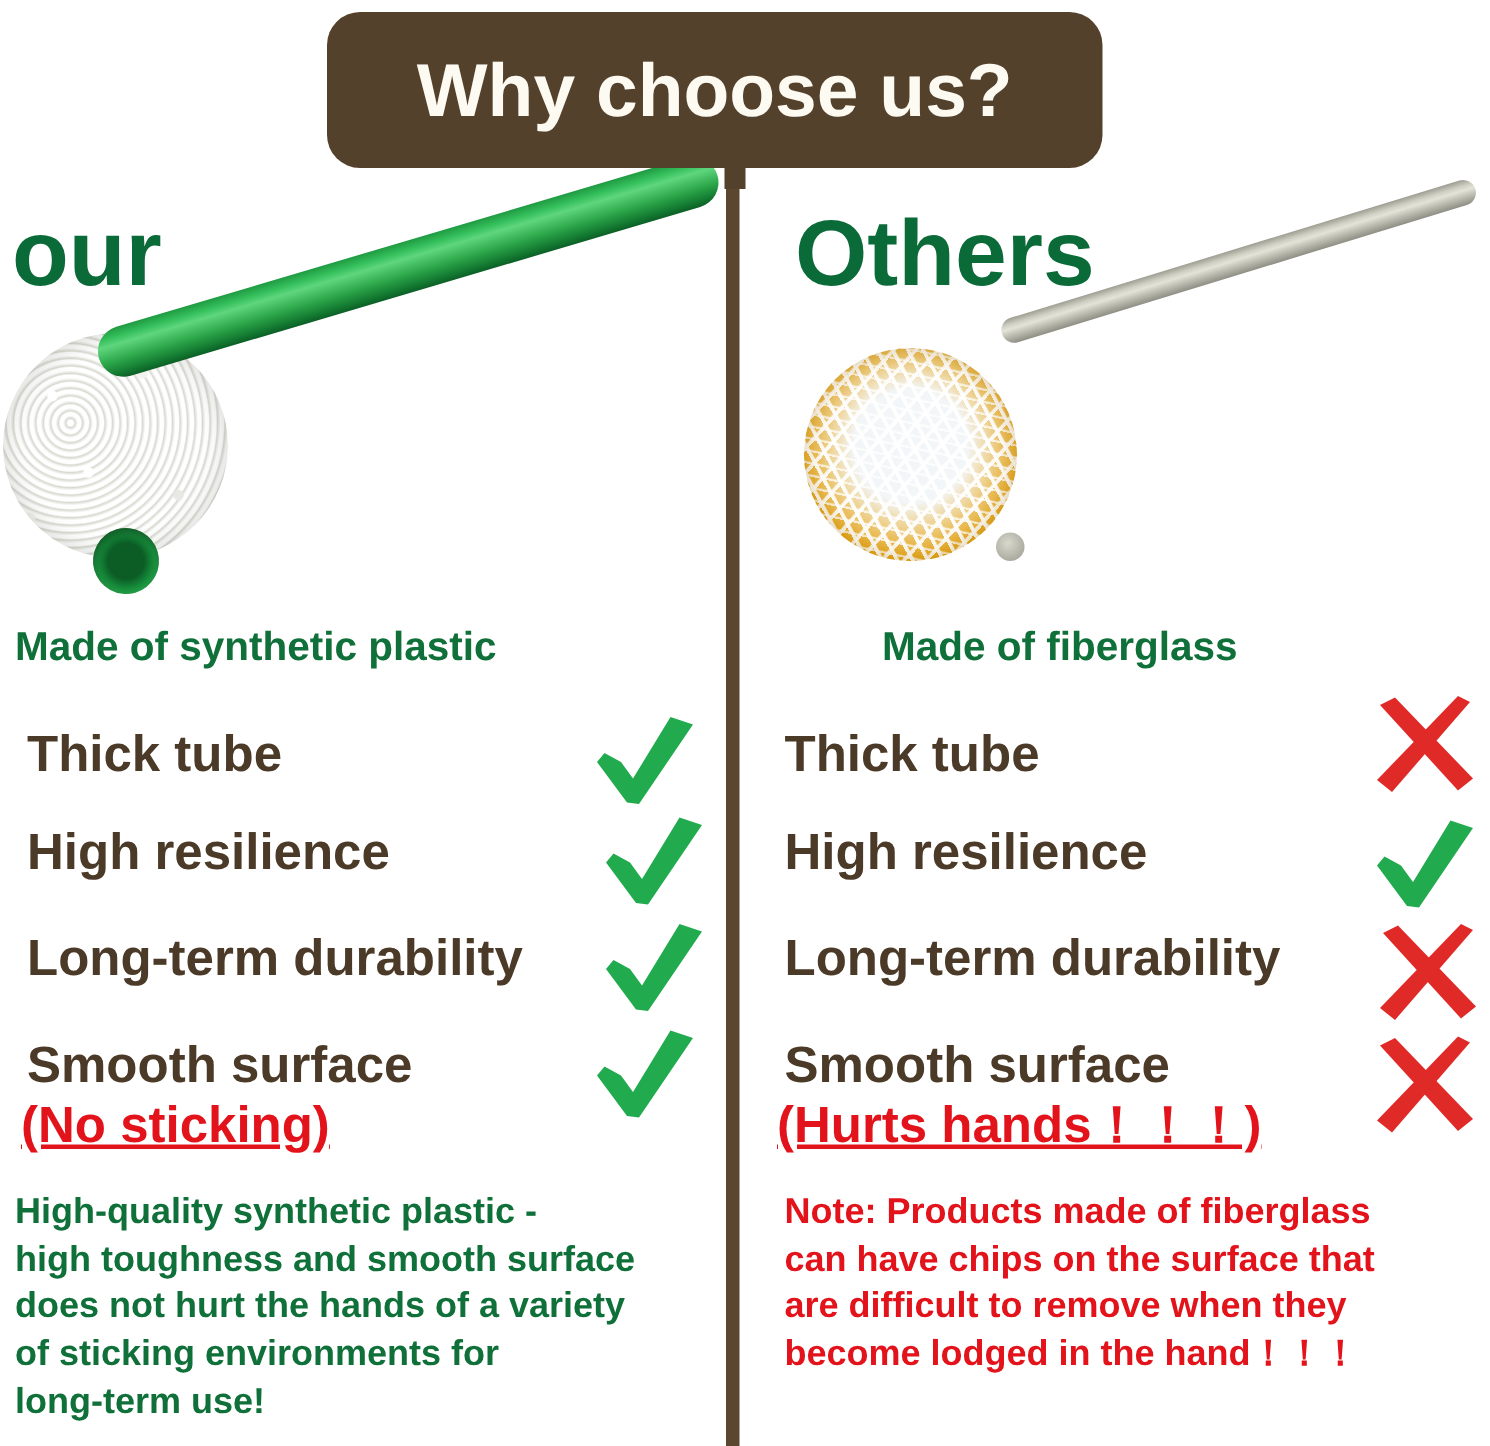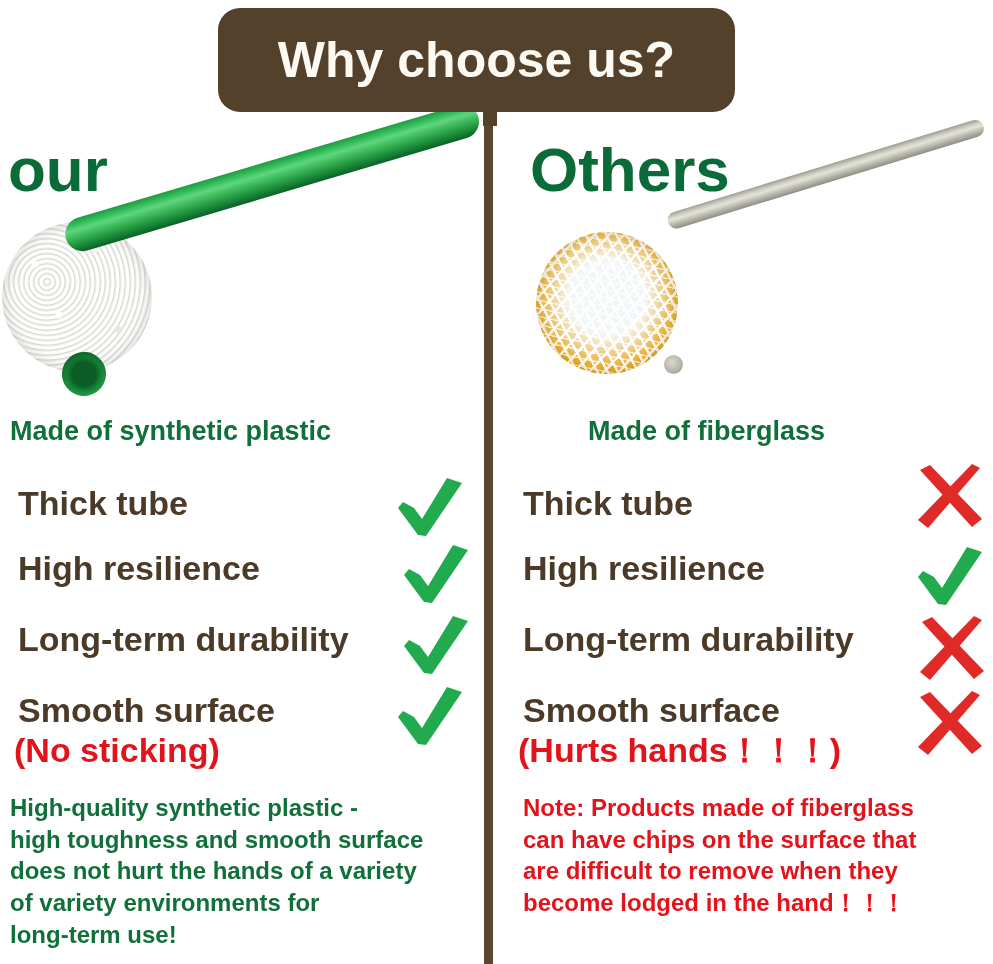--- a/index.html
+++ b/index.html
@@ -77,21 +77,21 @@
   .m-right{left:80px;top:418px;}
 
   
   .features{position:absolute;left:0;top:480px;width:100%;}
   .frow{position:relative;height:65px;}
   .fl{position:absolute;font-weight:bold;color:#4b3a27;font-size:34px;
       line-height:1;white-space:nowrap;text-align:right;}
   .f-left .fl{left:18px;}
   .f-right .fl{left:15px;}
   .sub-red{font-weight:bold;color:#e3131b;font-size:34px;line-height:1;
-           white-space:nowrap;position:absolute;}
+           white-space:nowrap;position:absolute;text-decoration:underline;}
 
   
   .mark{position:absolute;width:76px;height:70px;}
   .mark svg{width:100%;height:100%;display:block;}
 
   
   .para{position:absolute;font-weight:bold;font-size:24px;line-height:1.32;}
   .p-left{left:10px;top:792px;width:468px;color:#10703a;}
   .p-right{left:15px;top:792px;width:478px;color:#e3131b;}
   .para div{white-space:nowrap;}
@@ -154,21 +154,21 @@
           </svg>
       </div>
     </div>
 
   </div>
 
   <div class="para p-left">
     <div>High-quality synthetic plastic -</div>
     <div>high toughness and smooth surface</div>
     <div>does not hurt the hands of a variety</div>
-    <div>of variety environments for</div>
+    <div>of sticking environments for</div>
     <div>long-term use!</div>
   </div>
 </div>
 
 <div class="col col-right">
 
   <div class="side-title t-right">Others</div>
 
   <div class="fiber-circle"></div>
   <div class="rod-grey"></div>

